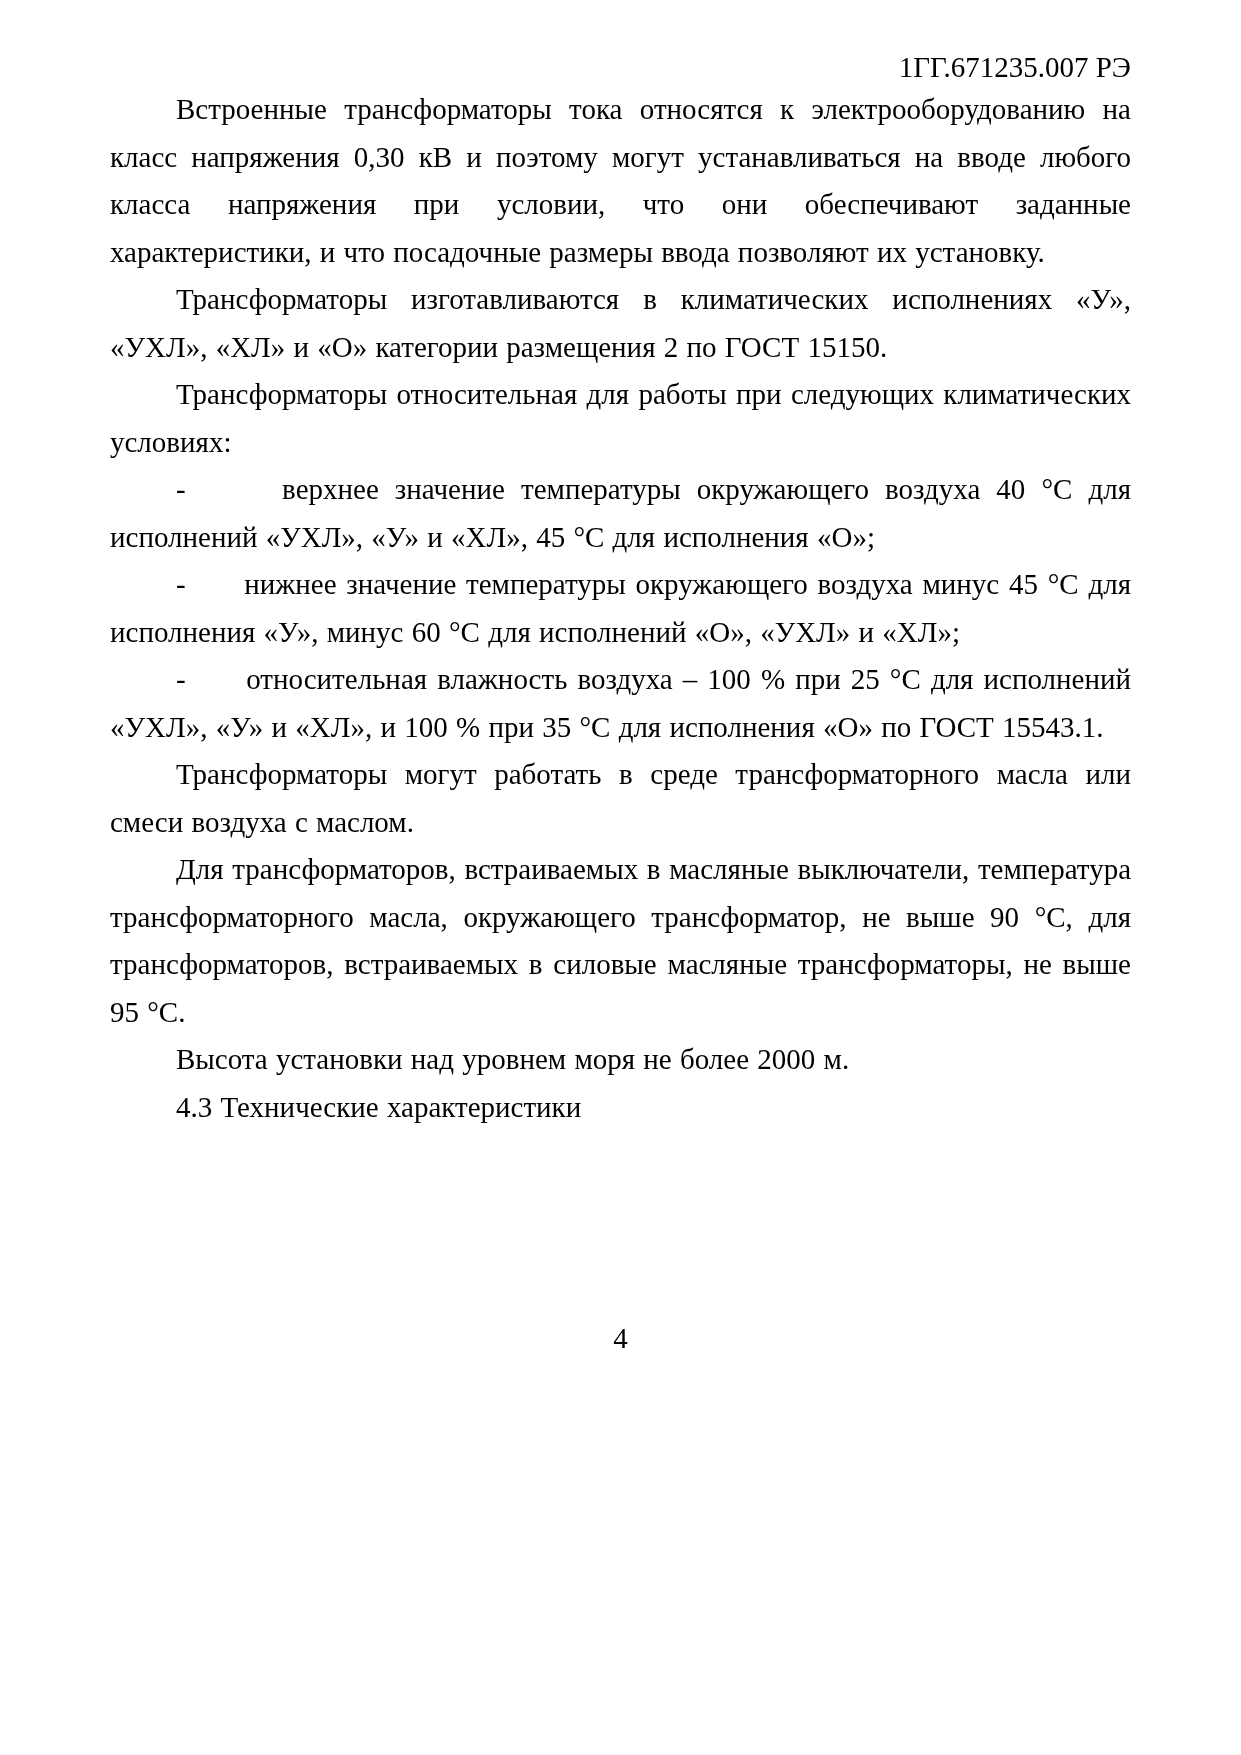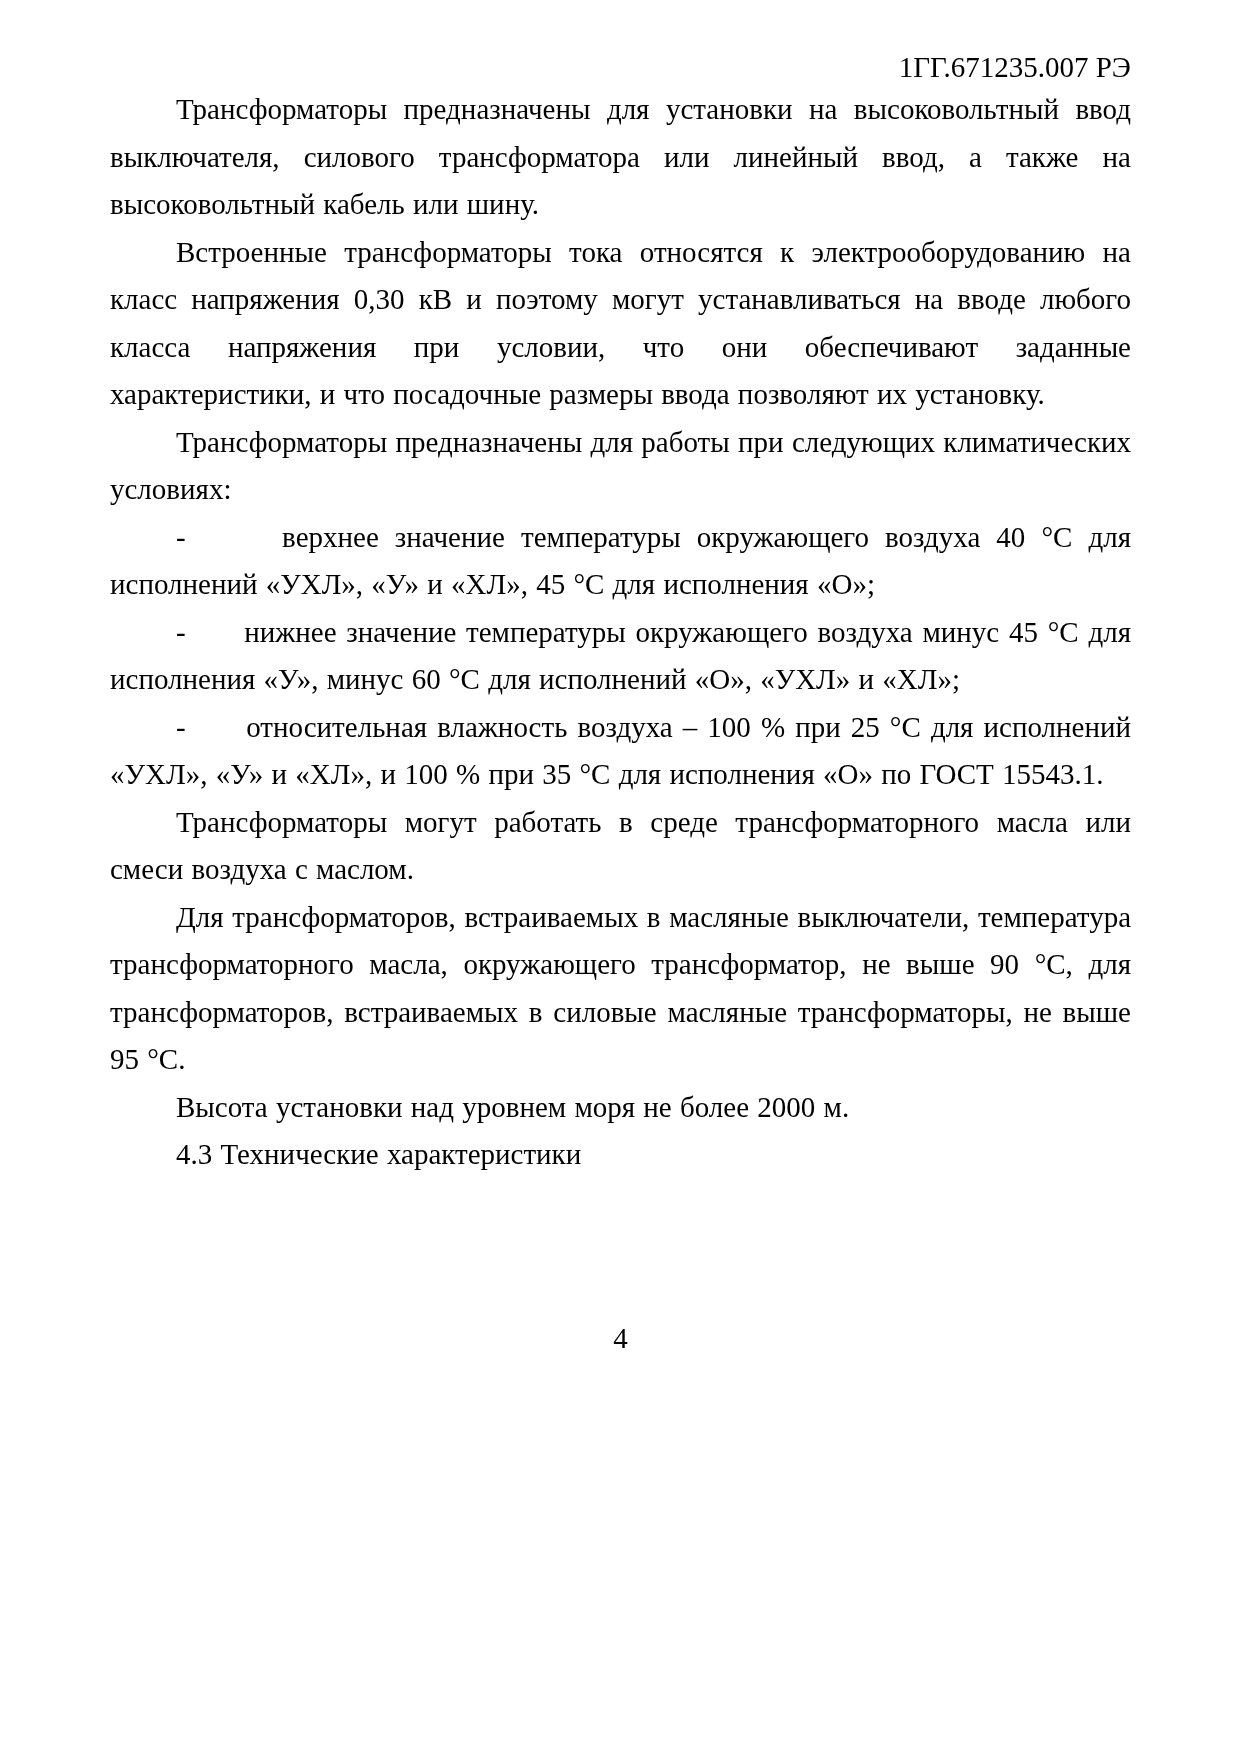--- a/index.html
+++ b/index.html
@@ -50,23 +50,23 @@
     font-size: 29px;
   }
 </style>
 </head>
 <body>
 
 <div class="page">
   <div class="doc-number">1ГГ.671235.007 РЭ</div>
 
   <div class="content">
-      <p class="para">Трансформаторы предназначены для установки на высоковольтный ввод выключателя, силового трансформатора или линейный ввод, а также на высоковольтный кабель или шину.</p>
       <p class="para">Встроенные трансформаторы тока относятся к электрооборудованию на класс напряжения 0,30 кВ и поэтому могут устанавливаться на вводе любого класса напряжения при условии, что они обеспечивают заданные характеристики, и что посадочные размеры ввода позволяют их установку.</p>
-      <p class="para">Трансформаторы предназначены для работы при следующих климатических условиях:</p>
+      <p class="para">Трансформаторы изготавливаются в климатических исполнениях «У», «УХЛ», «ХЛ» и «О» категории размещения 2 по ГОСТ 15150.</p>
+      <p class="para">Трансформаторы относительная для работы при следующих климатических условиях:</p>
       <p class="para">-&nbsp;&nbsp;&nbsp;&nbsp;&nbsp;&nbsp;верхнее значение температуры окружающего воздуха 40 °С для исполнений «УХЛ», «У» и «ХЛ», 45 °С для исполнения «О»;</p>
       <p class="para">-&nbsp;&nbsp;&nbsp;&nbsp;&nbsp;&nbsp;нижнее значение температуры окружающего воздуха минус 45 °С для исполнения «У», минус 60 °С для исполнений «О», «УХЛ» и «ХЛ»;</p>
       <p class="para">-&nbsp;&nbsp;&nbsp;&nbsp;&nbsp;&nbsp;относительная влажность воздуха – 100 % при 25 °С для исполнений «УХЛ», «У» и «ХЛ», и 100 % при 35 °С для исполнения «О» по ГОСТ 15543.1.</p>
       <p class="para">Трансформаторы могут работать в среде трансформаторного масла или смеси воздуха с маслом.</p>
       <p class="para">Для трансформаторов, встраиваемых в масляные выключатели, температура трансформаторного масла, окружающего трансформатор, не выше 90 °С, для трансформаторов, встраиваемых в силовые масляные трансформаторы, не выше 95 °С.</p>
       <p class="para">Высота установки над уровнем моря не более 2000 м.</p>
       <p class="para">4.3 Технические характеристики</p>
     </div>
 
   <div class="page-number">4</div>

